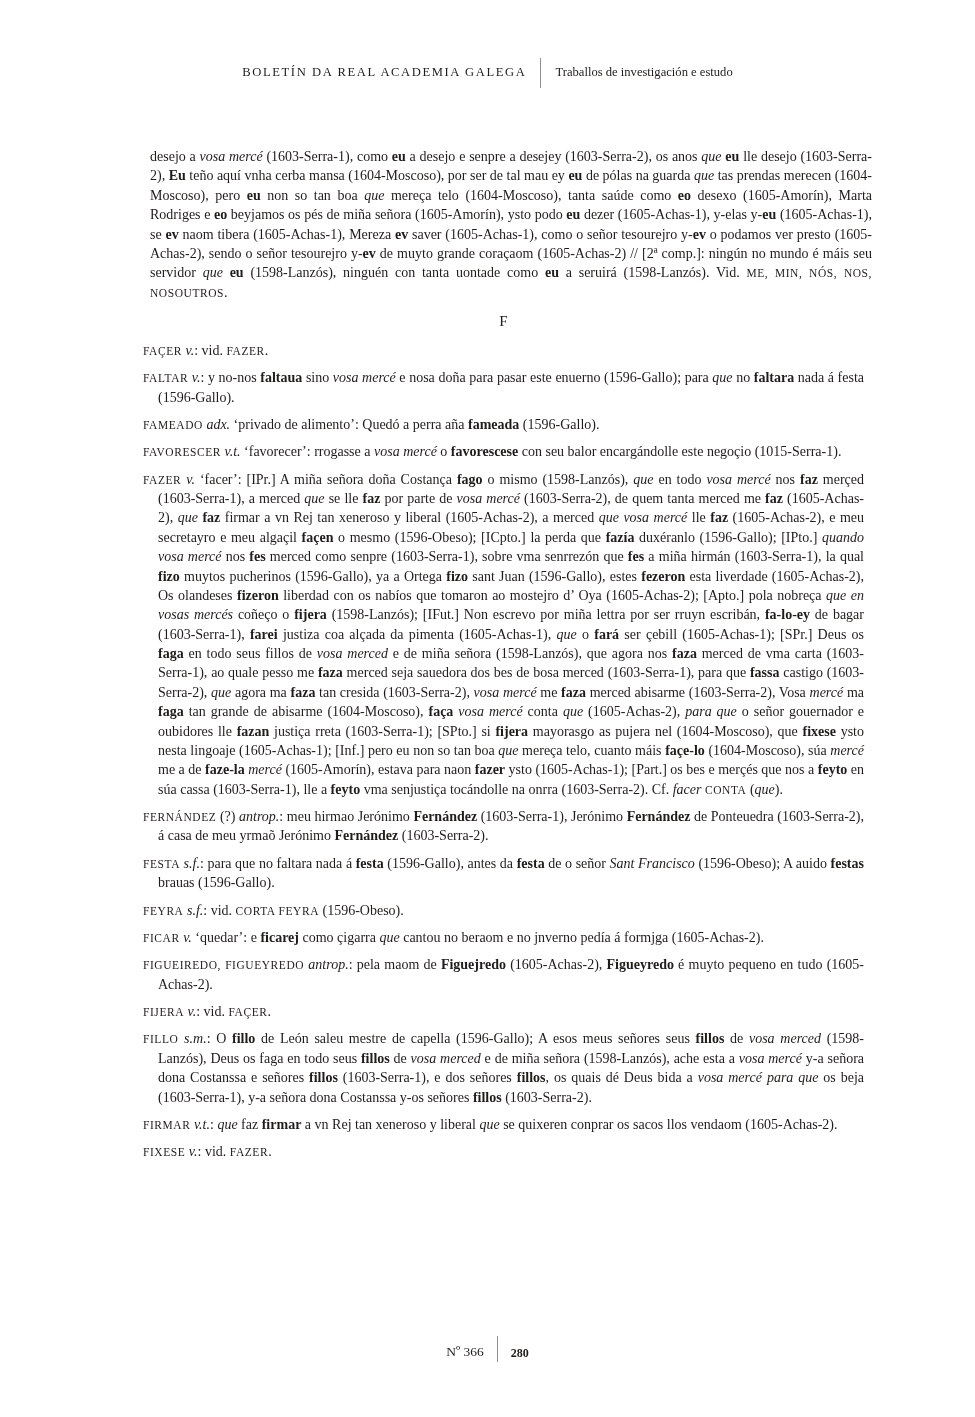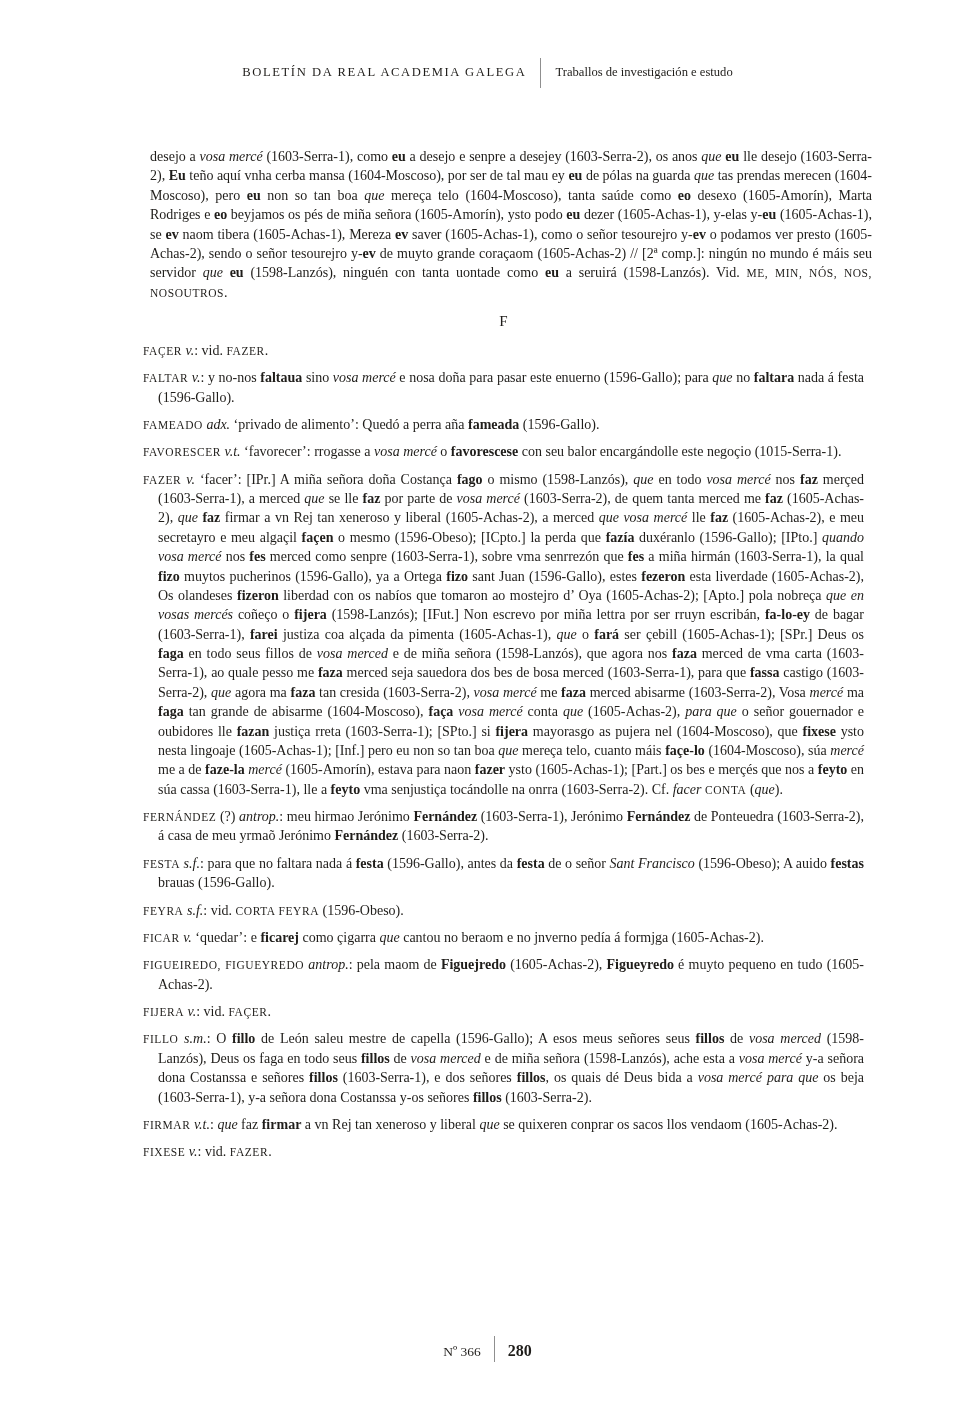--- a/index.html
+++ b/index.html
@@ -51,21 +51,21 @@
   .s-b { font-weight: bold; }
   .s-sc { font-size: 0.82em; letter-spacing: 0.05em; }
 
   
   .footer {
     position: absolute; top: 1336px; left: 0; width: 100%;
     display: flex; justify-content: center; align-items: flex-end; gap: 13px;
   }
   .issue { font-size: 13.5px; }
   .ftr-divider { width: 1px; height: 26px; background: #8f8f8f; }
-  .pagenum { font-size: 16px; font-weight: bold; }
+  .pagenum { font-size: 12px; font-weight: bold; }
 </style>
 </head>
 <body>
 
 <div class="page">
 
   <header class="header">
     <span class="journal">BOLETÍN DA REAL ACADEMIA GALEGA</span>
     <span class="hdr-divider"></span>
     <span class="section-title">Traballos de investigación e estudo</span>

